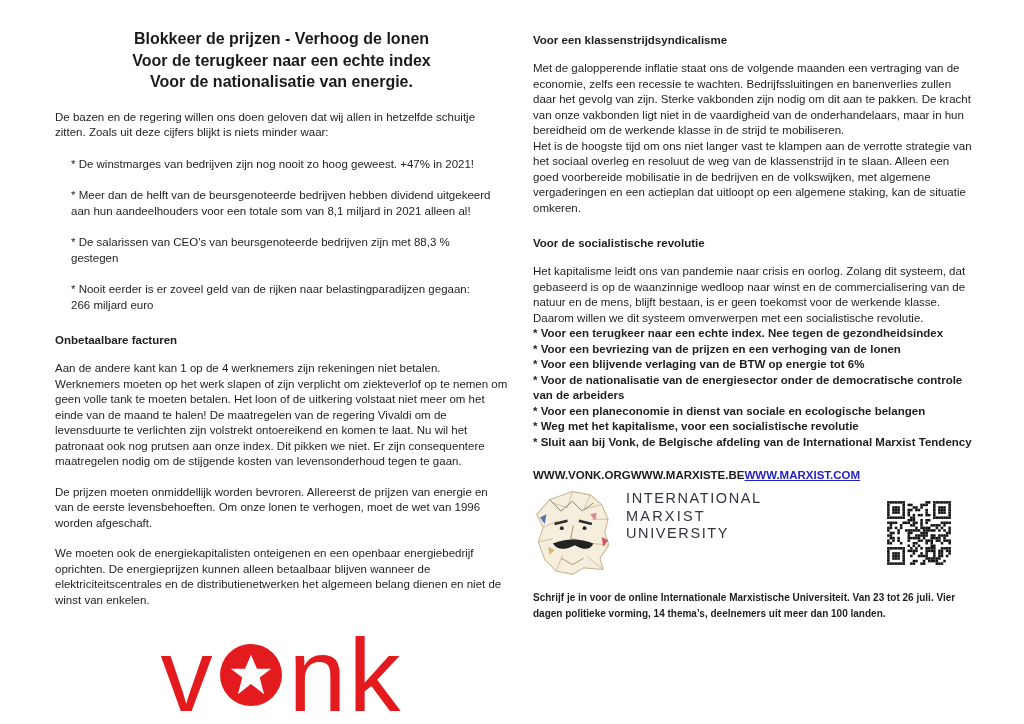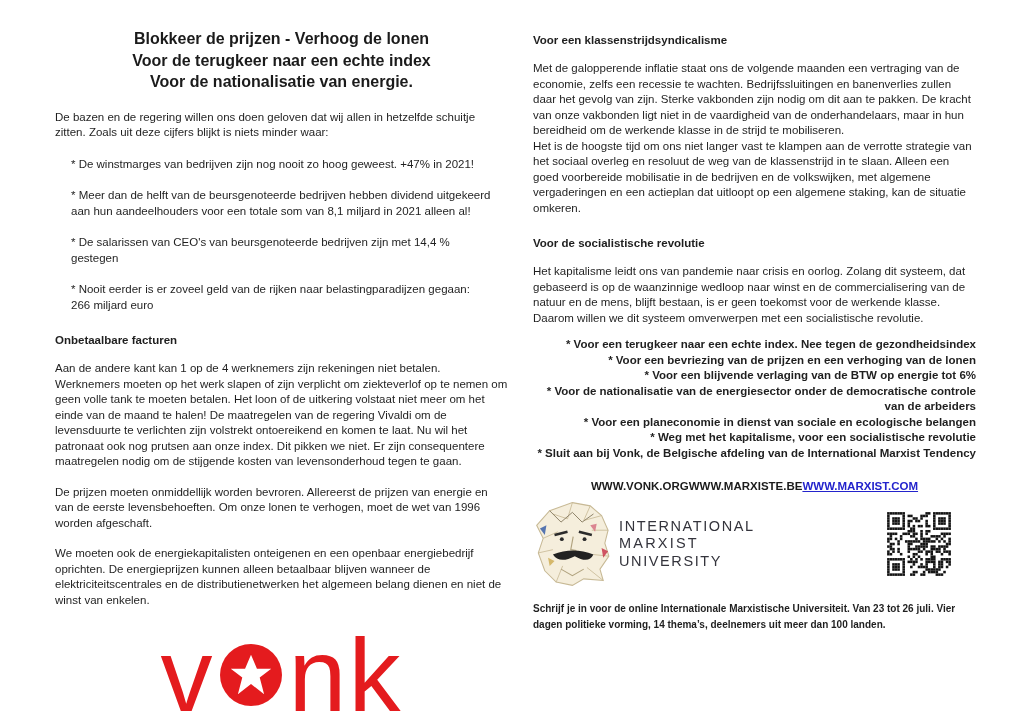--- a/index.html
+++ b/index.html
@@ -10,39 +10,39 @@
   }
   .col { position:absolute; top:28px; }
   .col-left  { left:55px;  width:453px; }
   .col-right { left:533px; width:443px; }
 
   .doc-title { font-size:16px; font-weight:700; color:#1b1b1b; text-align:center; line-height:21.5px; }
   .para { font-size:11.5px; line-height:15.5px; white-space:pre-line; margin-top:15px; }
   .tight-list p { font-size:11.5px; line-height:15.5px; margin:16px; }
   .tight-list { margin-top:15px; }
   .sec-heading { font-size:11.5px; font-weight:700; margin-top:21px; }
-  .bold-list { margin-top:11px;text-align:right; }
+  .bold-list { margin-top:0; }
   .bold-list p { font-size:11.5px; line-height:15.5px; font-weight:700; margin:0; }
 
   
   .vonk { margin-top:14px; display:flex; align-items:flex-end; justify-content:center; height:105px; }
   .vonk .glyph { font-size:104px; line-height:1; font-weight:400; letter-spacing:2px; color:#e41b1e; }
   .vonk .o-circle {
     width:62px; height:62px; border-radius:50%; background:#e41b1e;
     margin:0 7px 21px 5px; display:flex; align-items:center; justify-content:center;
   }
 
   
-  .websites { margin-top:19px; display:flex; justify-content:center; align-items:baseline; }
+  .websites { margin-top:19px; display:flex; justify-content:flex-start; align-items:baseline; }
   .websites .site { font-size:11.5px; font-weight:700; color:#1b1b1b; text-decoration:none; }
   .websites a.site { color:#2323cc; text-decoration:underline; }
 
   
   .logo-row { margin-top:9px; display:flex; justify-content:space-between; align-items:flex-start; }
-  .imu { display:flex; align-items:center; gap:4px; }
+  .imu { display:flex; align-items:flex-start; gap:11px; }
   .imu-text { color:#34343c; font-size:14.5px; letter-spacing:1.6px; line-height:17.5px; }
   .imu-text .l2 { font-weight:400; letter-spacing:2.2px; }
   .qr { margin-top:6px; margin-right:20px; }
 
   .footer-para { font-size:10px; line-height:15.5px; font-weight:700; margin-top:14px; white-space:pre-line; }
 </style>
 </head>
 <body>
 
 <div class="page">
@@ -52,21 +52,21 @@
       <div>Blokkeer de prijzen - Verhoog de lonen</div>
       <div>Voor de terugkeer naar een echte index</div>
       <div>Voor de nationalisatie van energie.</div>
     </div>
 
     <p class="para" style="margin-top:17px">De bazen en de regering willen ons doen geloven dat wij allen in hetzelfde schuitje zitten. Zoals uit deze cijfers blijkt is niets minder waar:</p>
 
     <div class="tight-list">
       <p>* De winstmarges van bedrijven zijn nog nooit zo hoog geweest. +47% in 2021!</p>
       <p>* Meer dan de helft van de beursgenoteerde bedrijven hebben dividend uitgekeerd aan hun aandeelhouders voor een totale som van 8,1 miljard in 2021 alleen al!</p>
-      <p>* De salarissen van CEO's van beursgenoteerde bedrijven zijn met 14,4 % gestegen</p>
+      <p>* De salarissen van CEO's van beursgenoteerde bedrijven zijn met 88,3 % gestegen</p>
       <p>* Nooit eerder is er zoveel geld van de rijken naar belastingparadijzen gegaan: 266 miljard euro</p>
     </div>
 
     <div class="sec-heading">Onbetaalbare facturen</div>
 
     <p class="para">Aan de andere kant kan 1 op de 4 werknemers zijn rekeningen niet betalen. Werknemers moeten op het werk slapen of zijn verplicht om ziekteverlof op te nemen om geen volle tank te moeten betalen. Het loon of de uitkering volstaat niet meer om het einde van de maand te halen! De maatregelen van de regering Vivaldi om de levensduurte te verlichten zijn volstrekt ontoereikend en komen te laat. Nu wil het patronaat ook nog prutsen aan onze index. Dit pikken we niet. Er zijn consequentere maatregelen nodig om de stijgende kosten van levensonderhoud tegen te gaan.</p>
     <p class="para">De prijzen moeten onmiddellijk worden bevroren. Allereerst de prijzen van energie en van de eerste levensbehoeften. Om onze lonen te verhogen, moet de wet van 1996 worden afgeschaft.</p>
     <p class="para">We moeten ook de energiekapitalisten onteigenen en een openbaar energiebedrijf oprichten. De energieprijzen kunnen alleen betaalbaar blijven wanneer de elektriciteitscentrales en de distributienetwerken het algemeen belang dienen en niet de winst van enkelen.</p>
 
     <div class="vonk">

